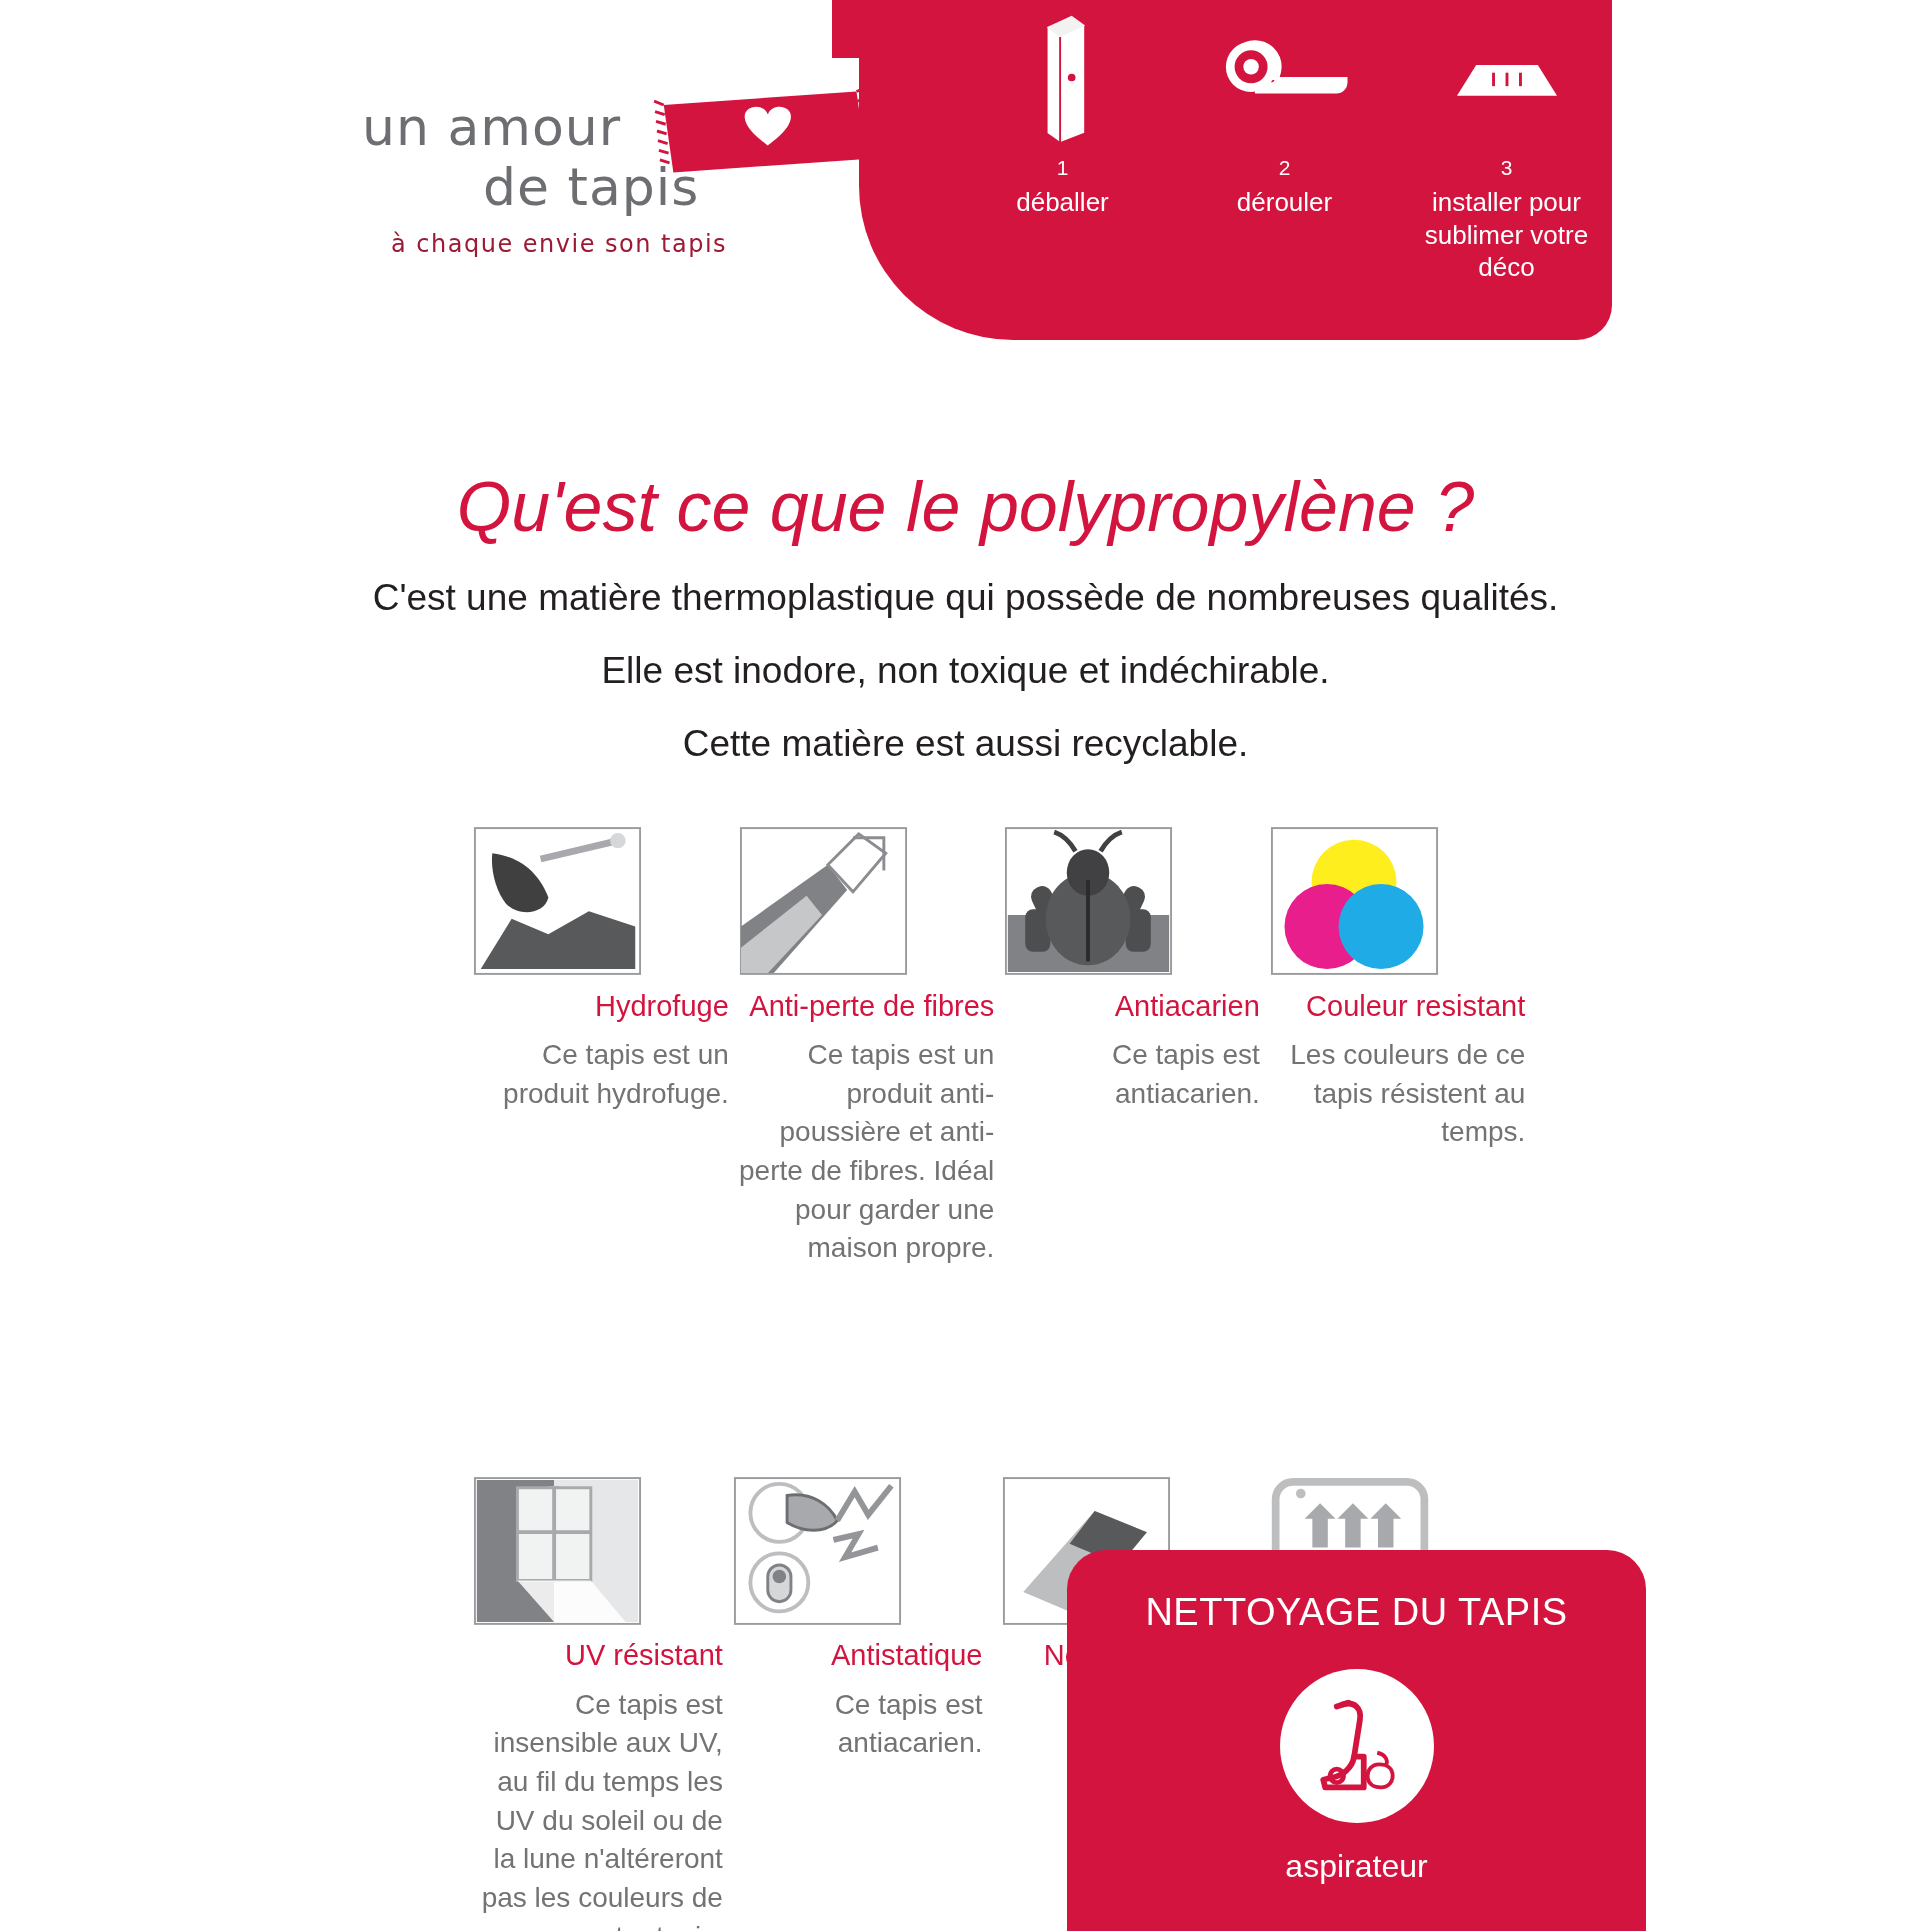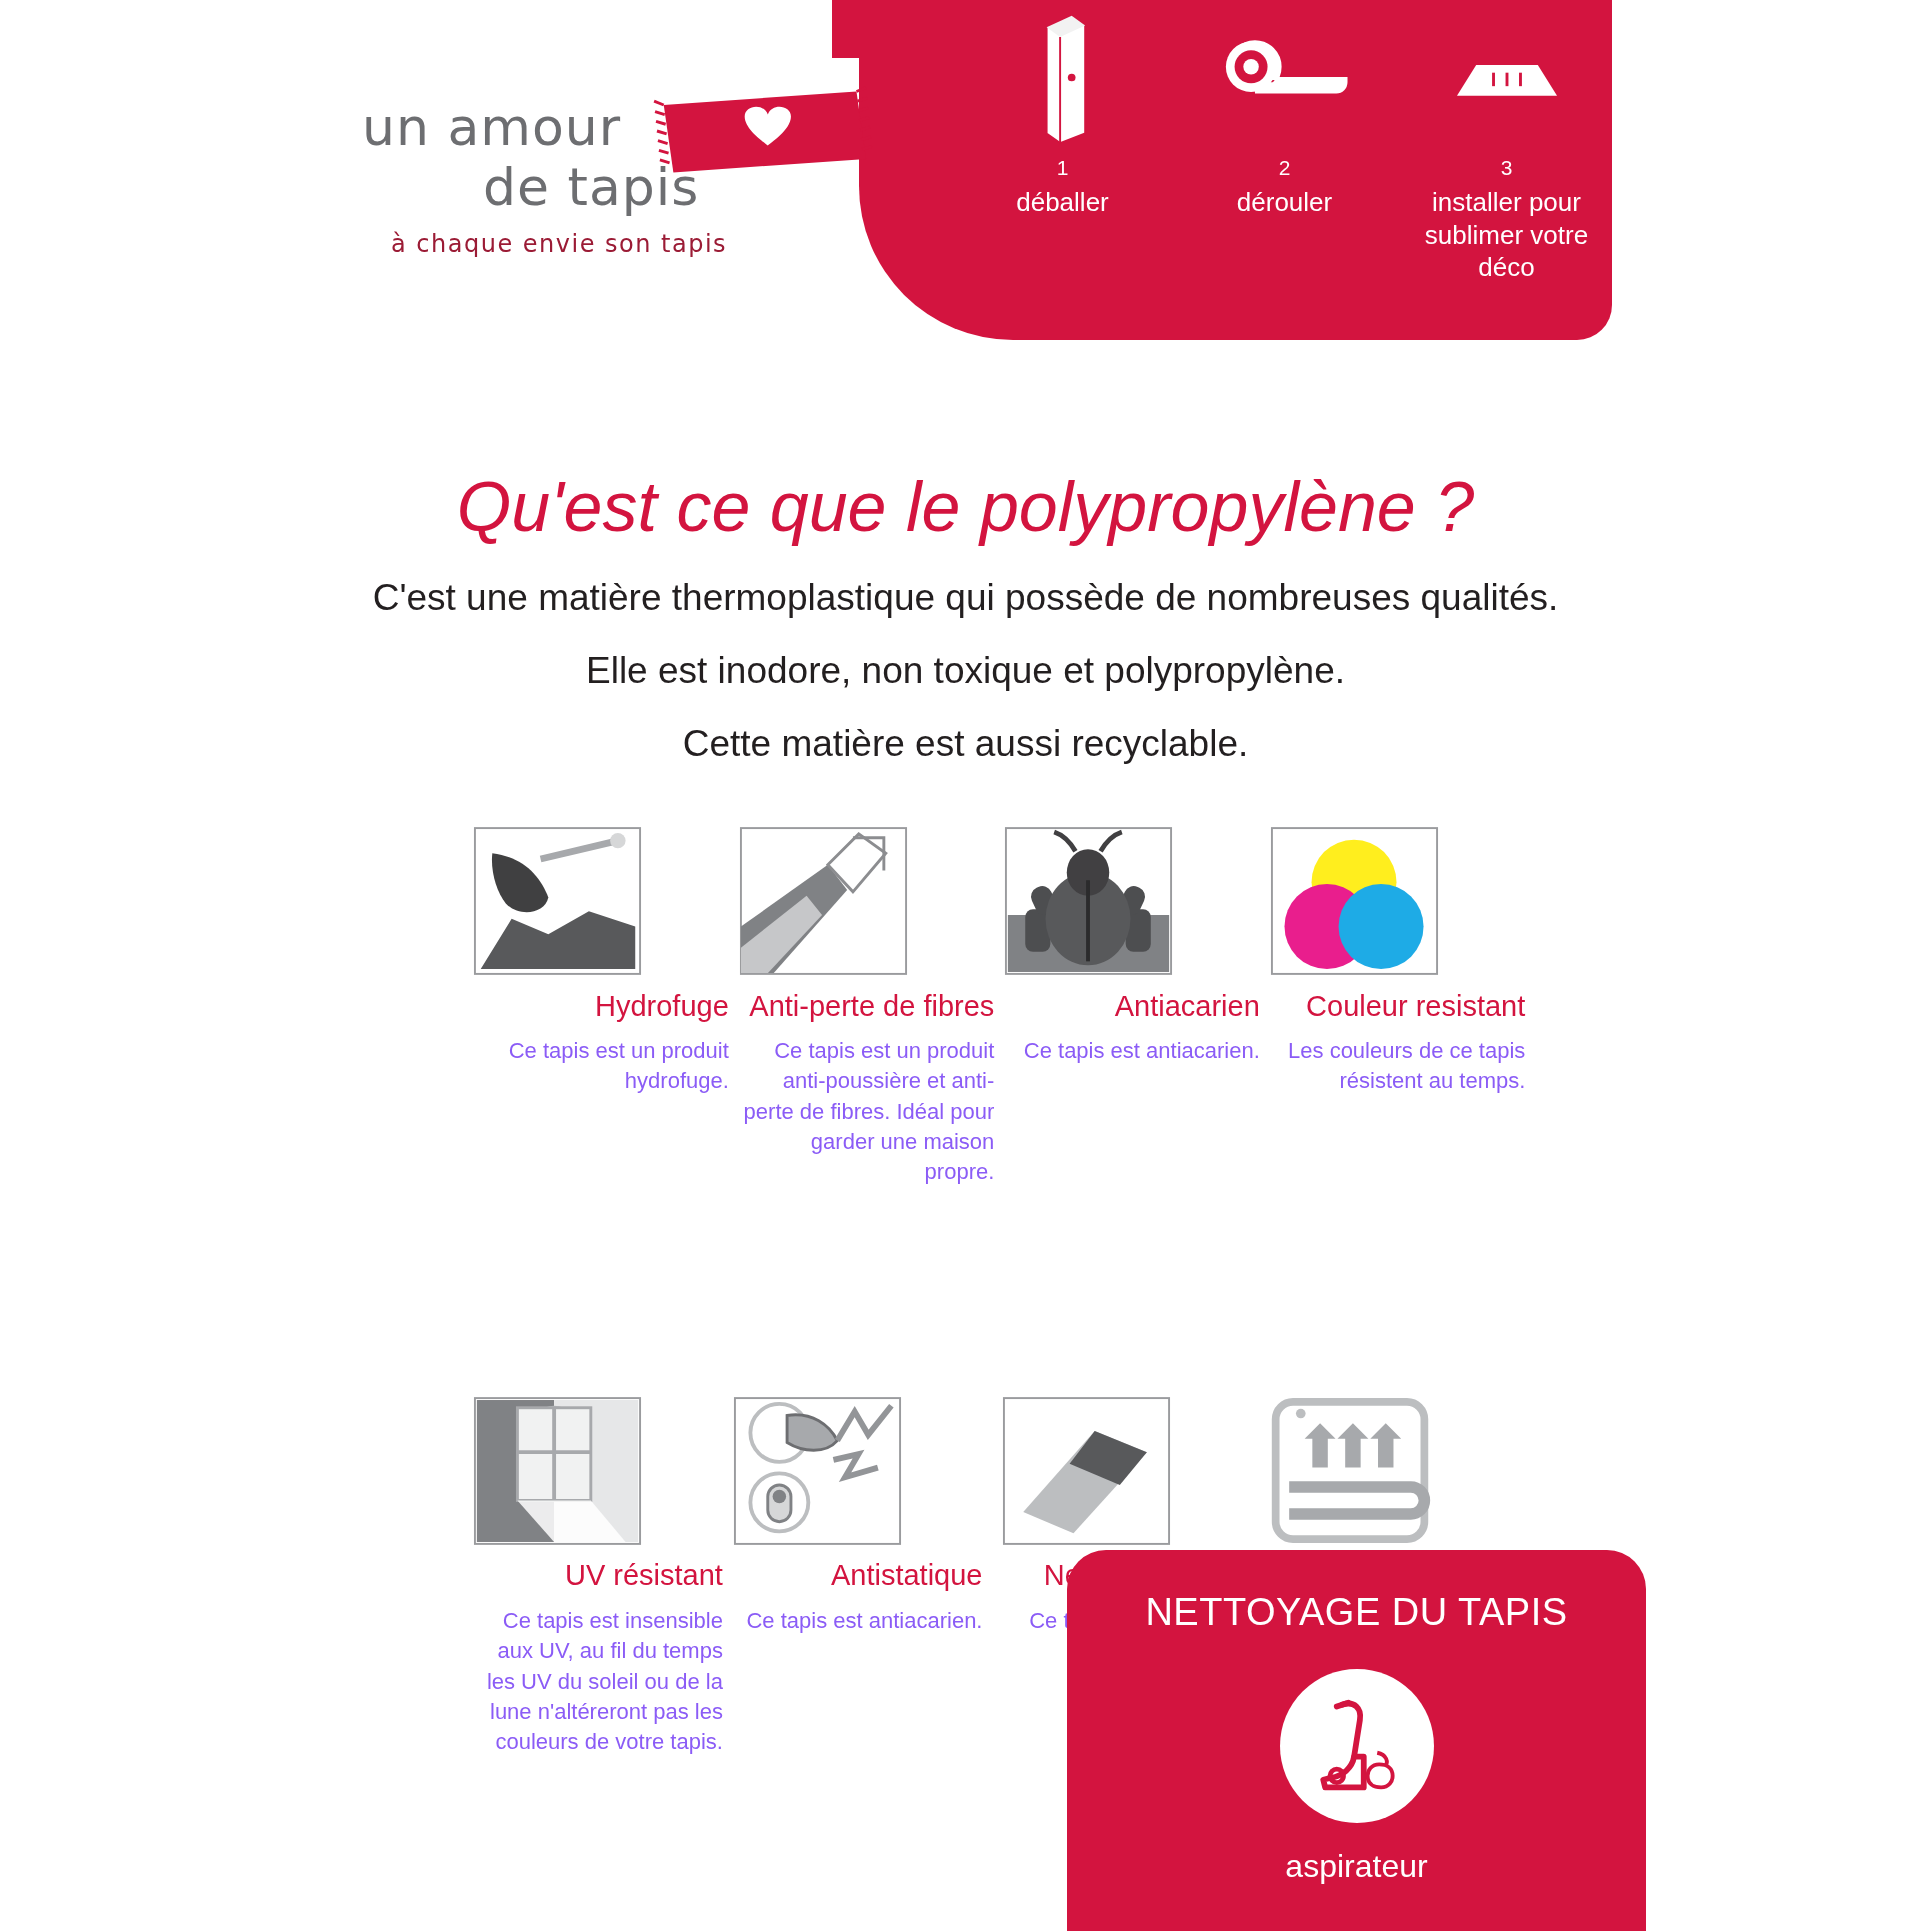--- a/index.html
+++ b/index.html
@@ -162,23 +162,23 @@
     height: 150px;
     margin-bottom: 13.5px;
   }
   .feature-title {
     color: #d3143f;
     font-size: 29px;
     margin-bottom: 13.5px;
     white-space: nowrap;
   }
   .feature-desc {
-    font-size: 22px;
+    font-size: 28px;
     line-height: 1.38;
-    color: #8b5cf6;
+    color: #737373;
   }
   .row2 {
     margin-top: 208px;
   }
   .ind-1 { margin-left: 9.7px; }
   .ind-2 { margin-left: 4.8px; }
 
   
   .cleaning {
     position: absolute;
@@ -301,21 +301,21 @@
       <div class="step-label">installer pour sublimer votre déco</div>
     </div>
 
   </div>
 </div>
 
 <h1 class="title">Qu'est ce que le polypropylène ?</h1>
 
 <div class="intro">
   <p>C'est une matière thermoplastique qui possède de nombreuses qualités.</p>
-  <p>Elle est inodore, non toxique et polypropylène.</p>
+  <p>Elle est inodore, non toxique et indéchirable.</p>
   <p>Cette matière est aussi recyclable.</p>
 </div>
 
 <div class="features">
 
   <div class="feature-row">
 
     <div class="feature">
       <div class="feature-icon">
         <svg width="169" height="150" viewBox="0 0 175 155">

